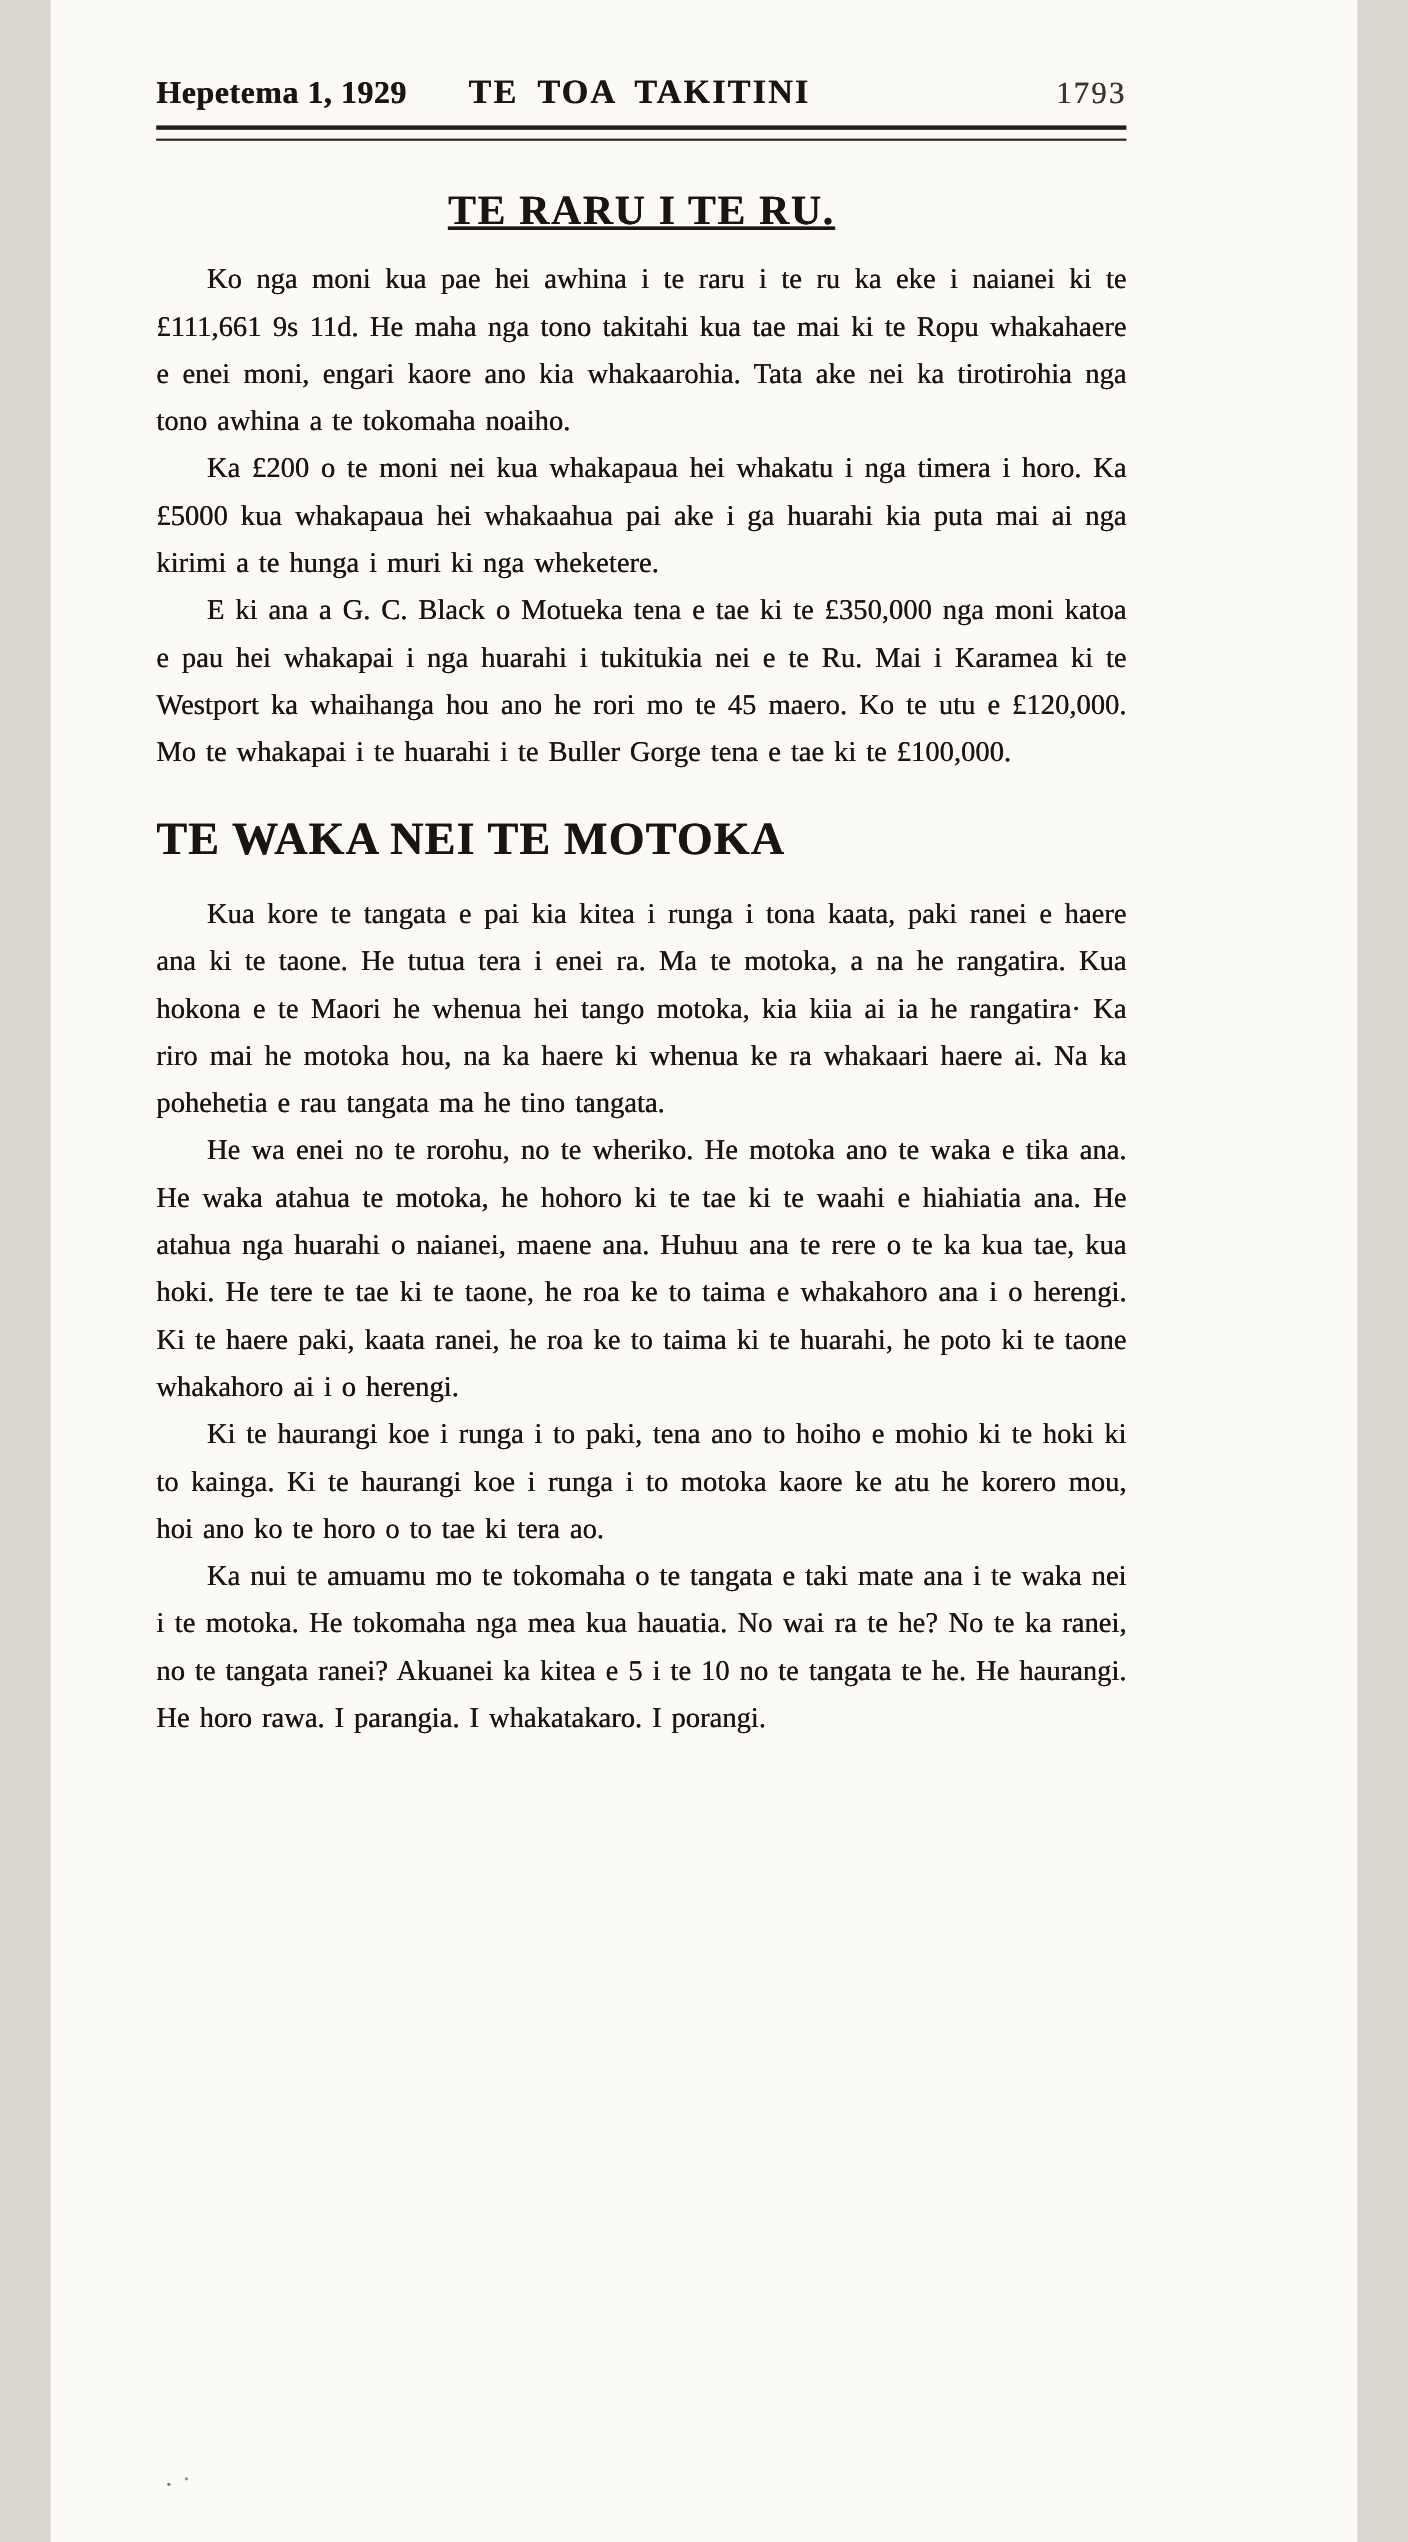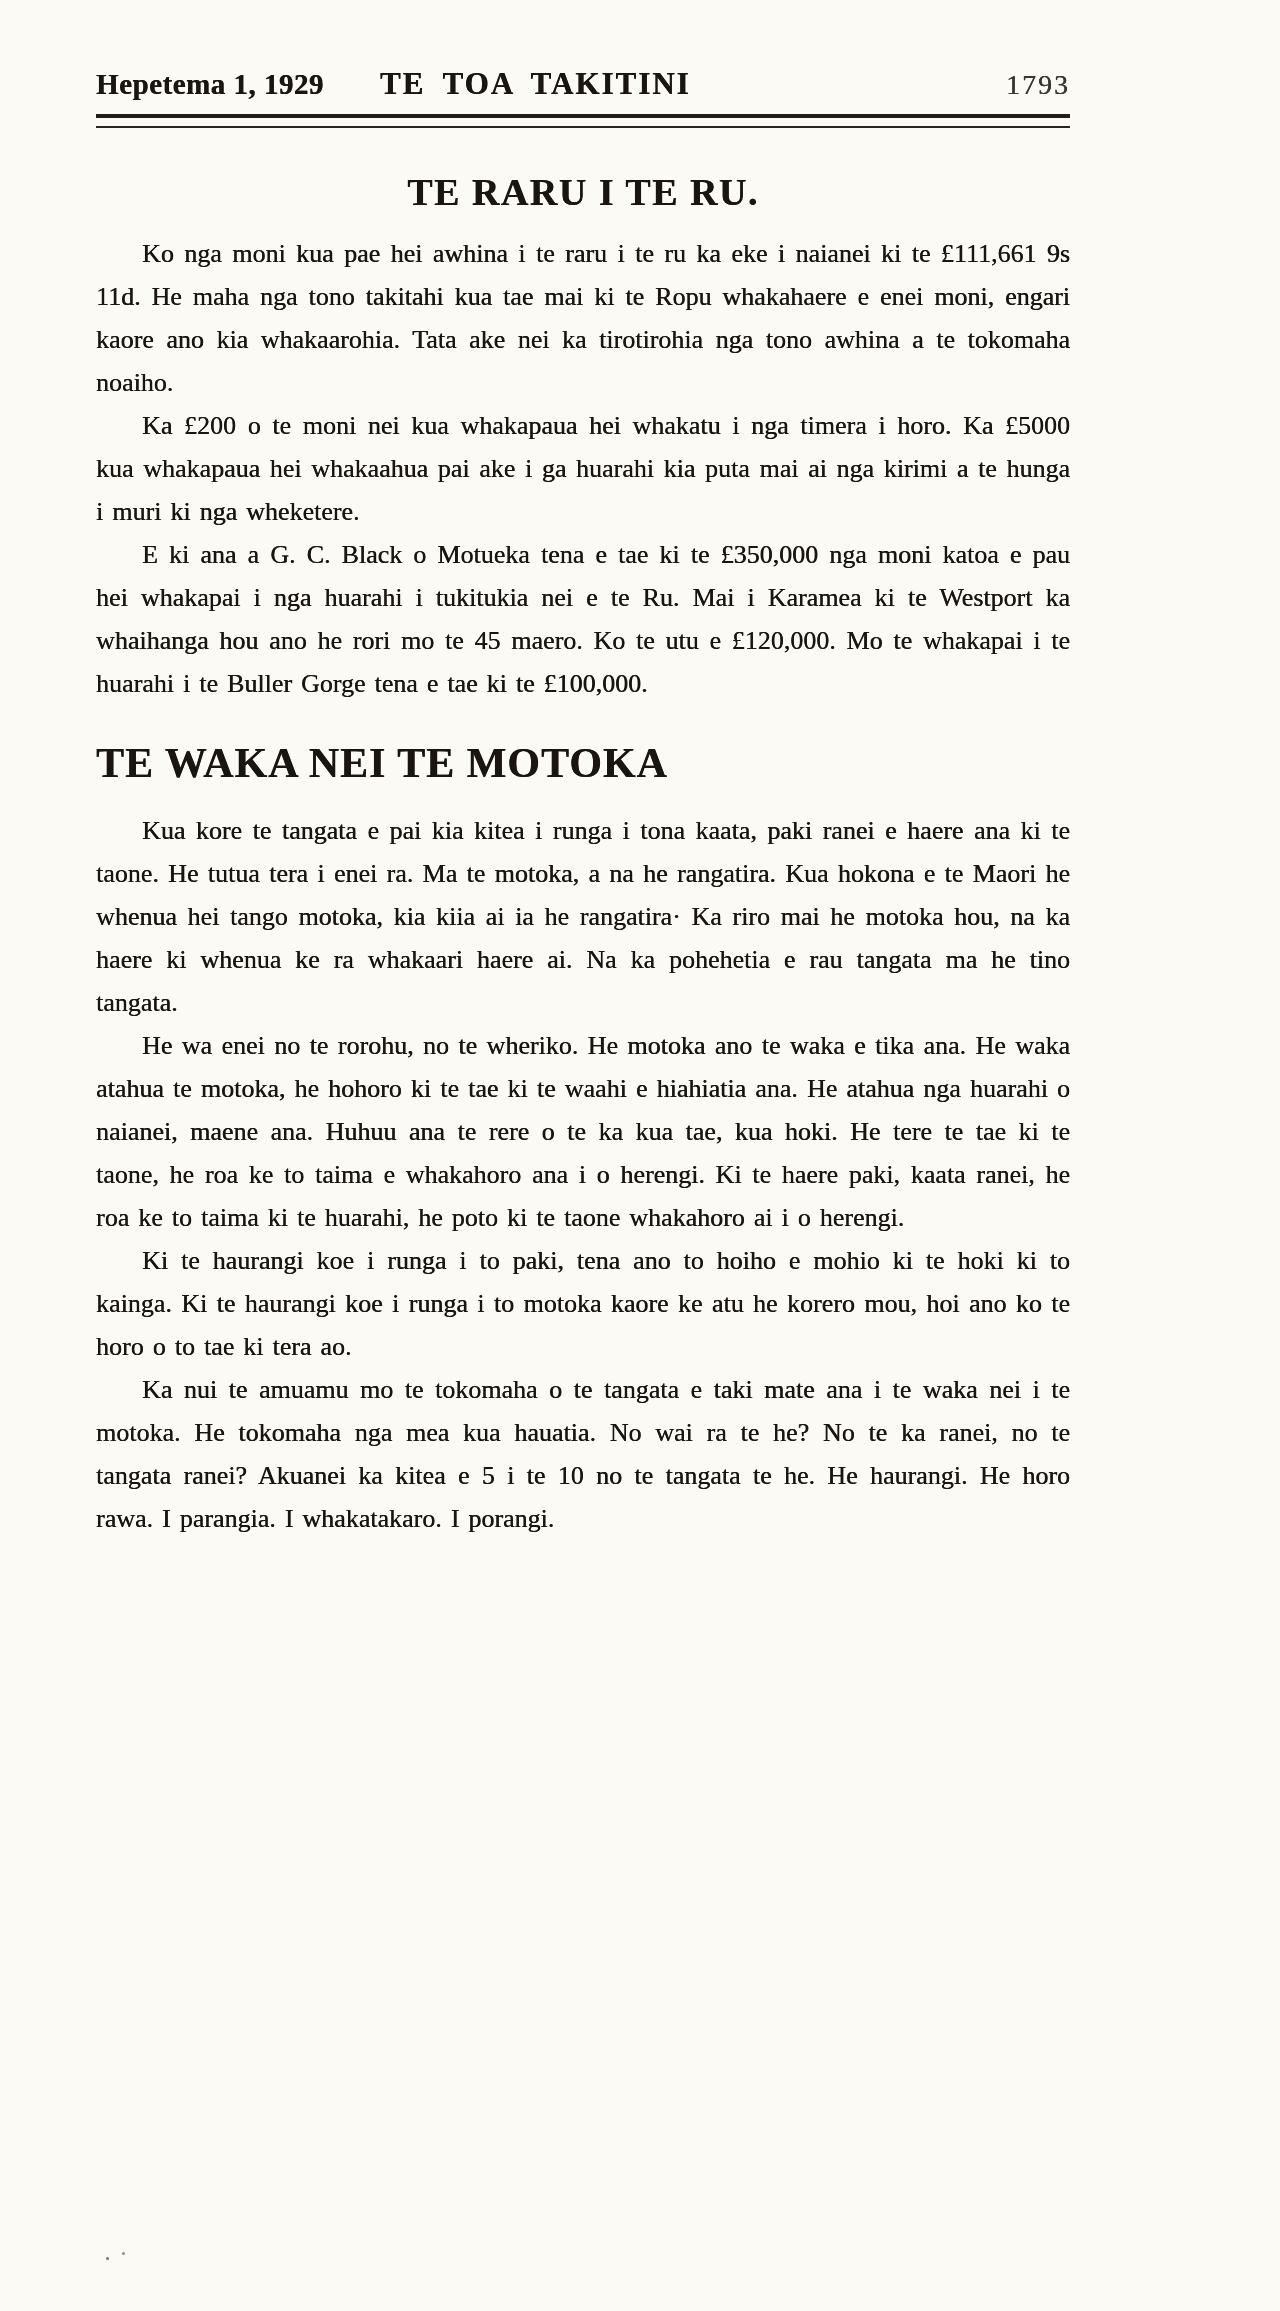--- a/index.html
+++ b/index.html
@@ -3,21 +3,21 @@
 <meta charset="utf-8">
 <title>Scanned page</title>
 <style>
   html, body {
     margin: 0;
     padding: 0;
     background: #d9d7d0;
   }
   .page {
     position: relative;
-    width: 1280px;
+    width: 1188px;
     height: 2311px;
     margin: 0 auto;
     background: #fbfaf4;
     box-sizing: border-box;
     padding: 66px 210px 0 96px;
     overflow: hidden;
     font-family: "Liberation Serif", "DejaVu Serif", serif;
     color: #1a1510;
   }
   .content {
@@ -54,20 +54,21 @@
     border-bottom: 2px solid #2c261d;
   }
   
   article { margin: 0; }
   .title1 {
     text-align: center;
     font-size: 38px;
     font-weight: bold;
     letter-spacing: 1.5px;
     margin: 42px 0 18px 0;
+    text-decoration: underline;
   }
   .title2 {
     text-align: left;
     font-size: 42px;
     font-weight: bold;
     letter-spacing: 1px;
     margin: 34px 0 22px 0;
   }
   .body-paragraph {
     margin: 0;

